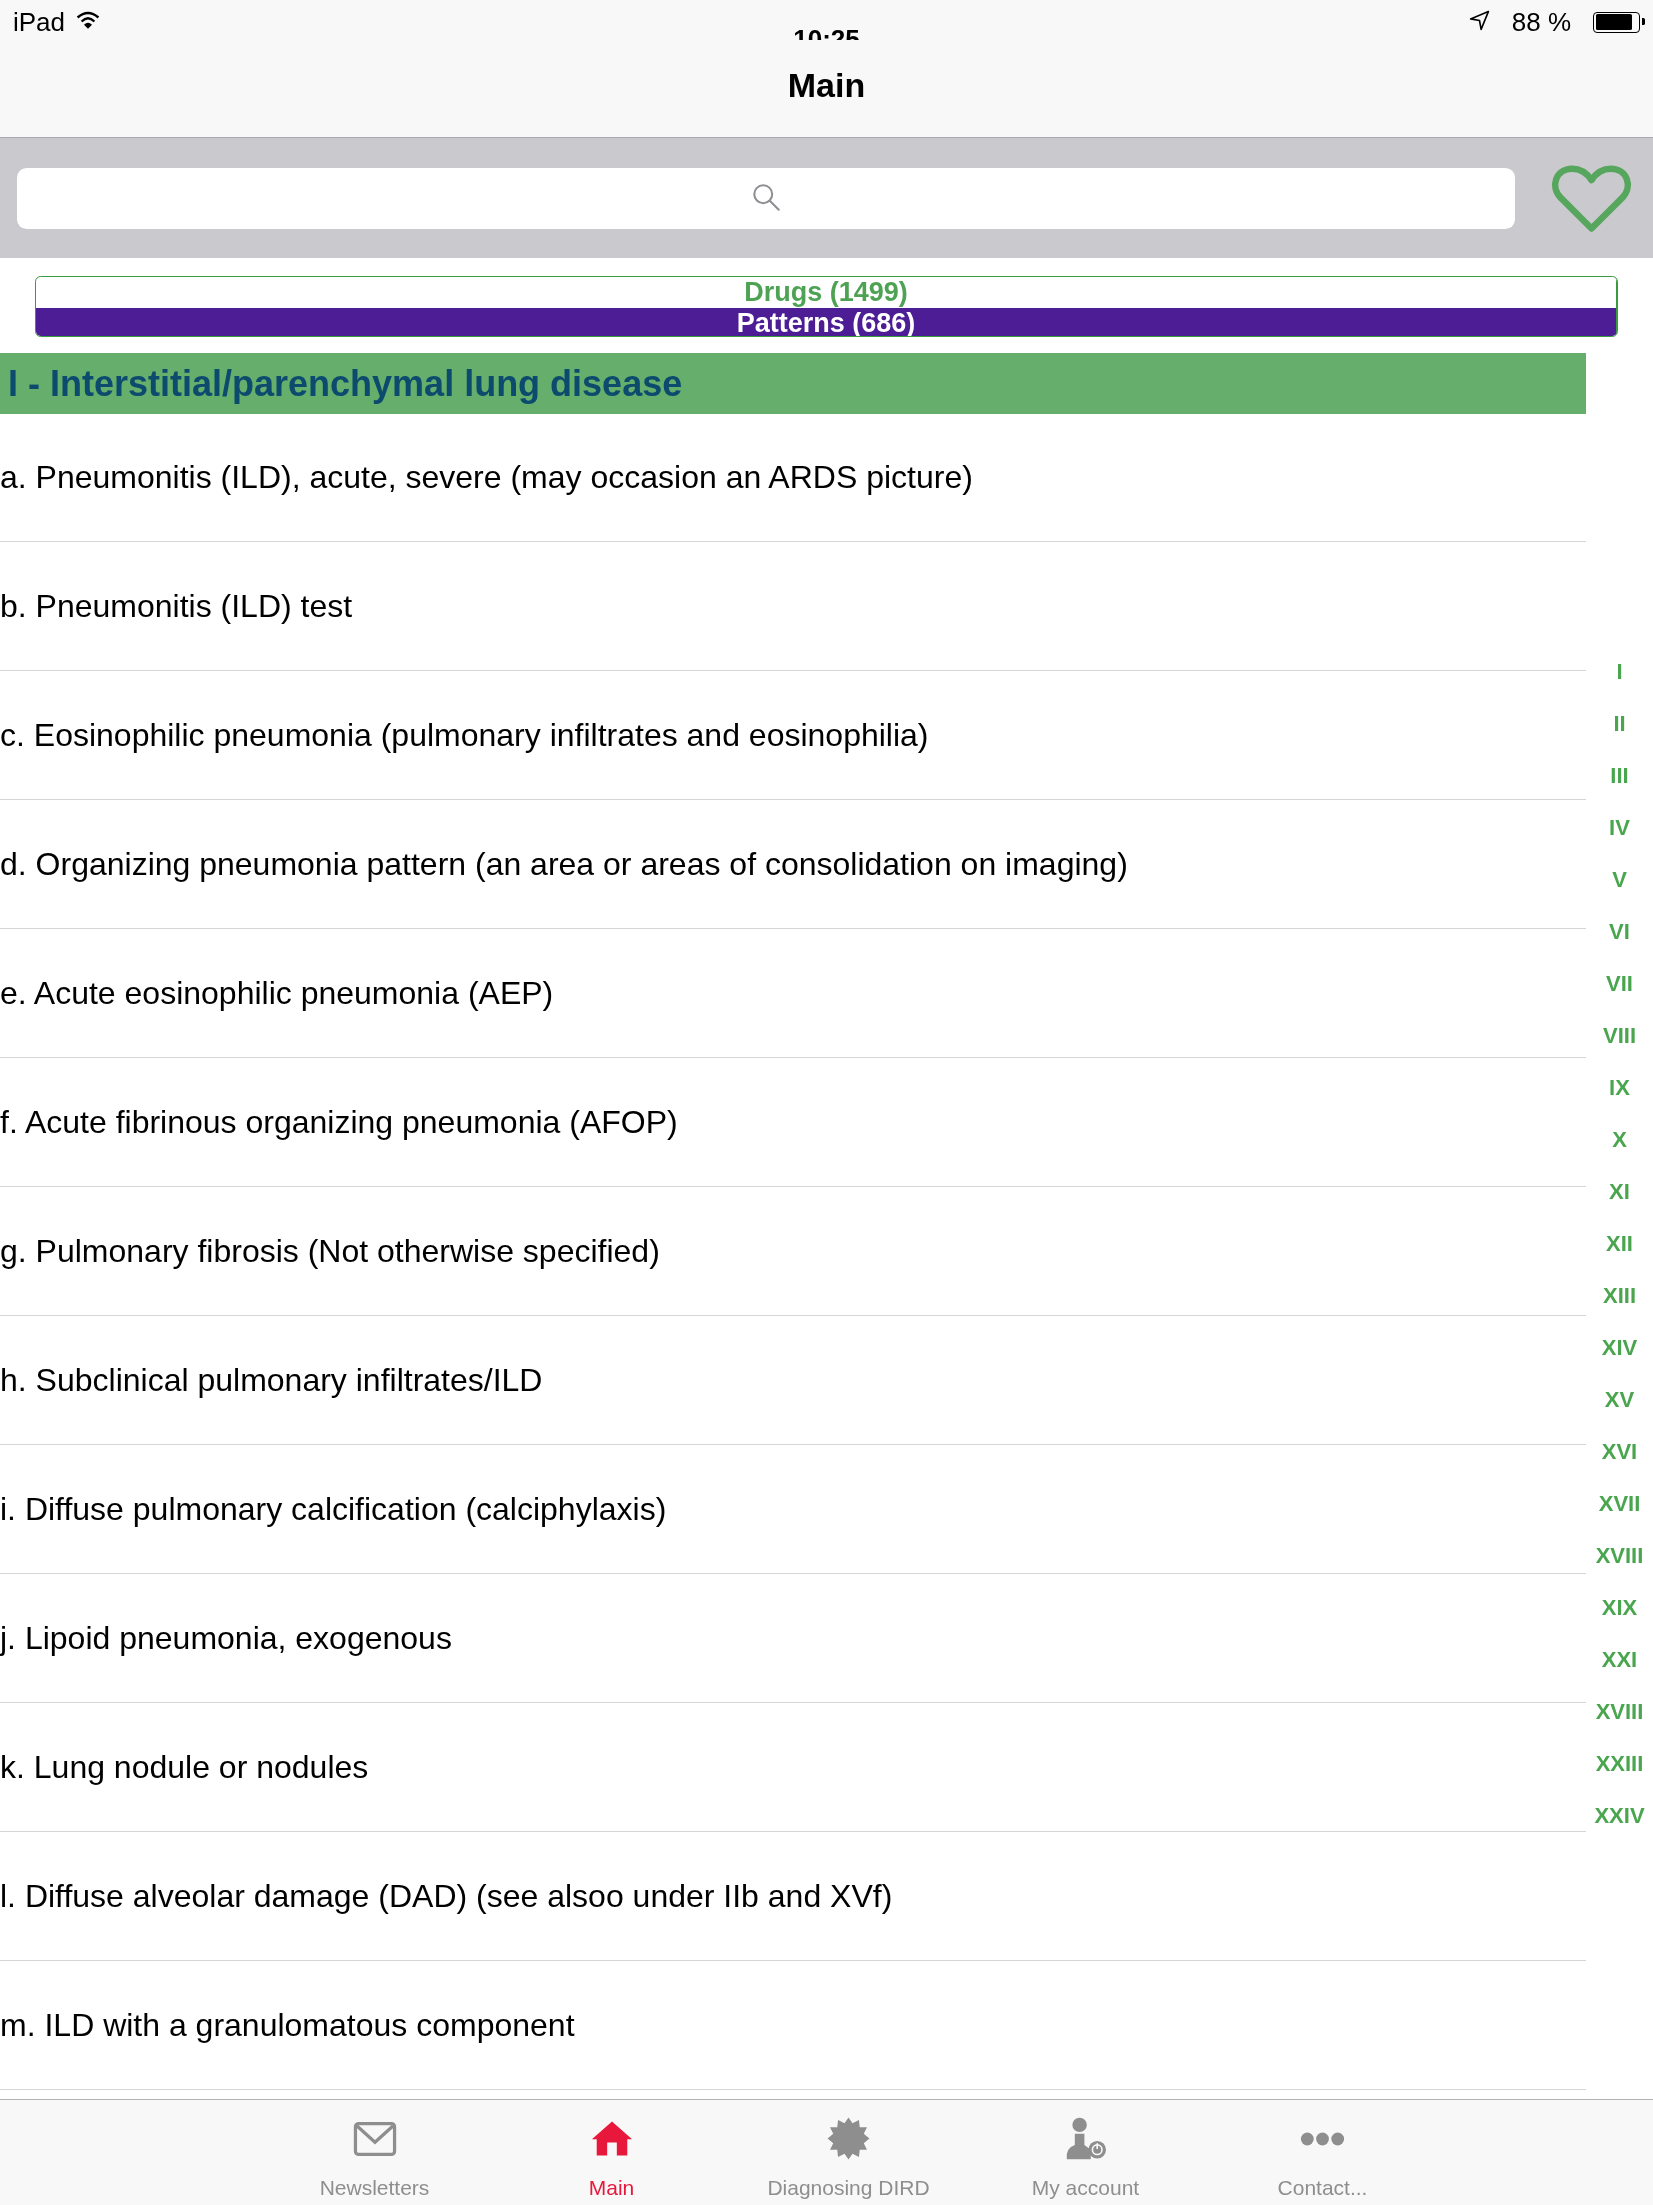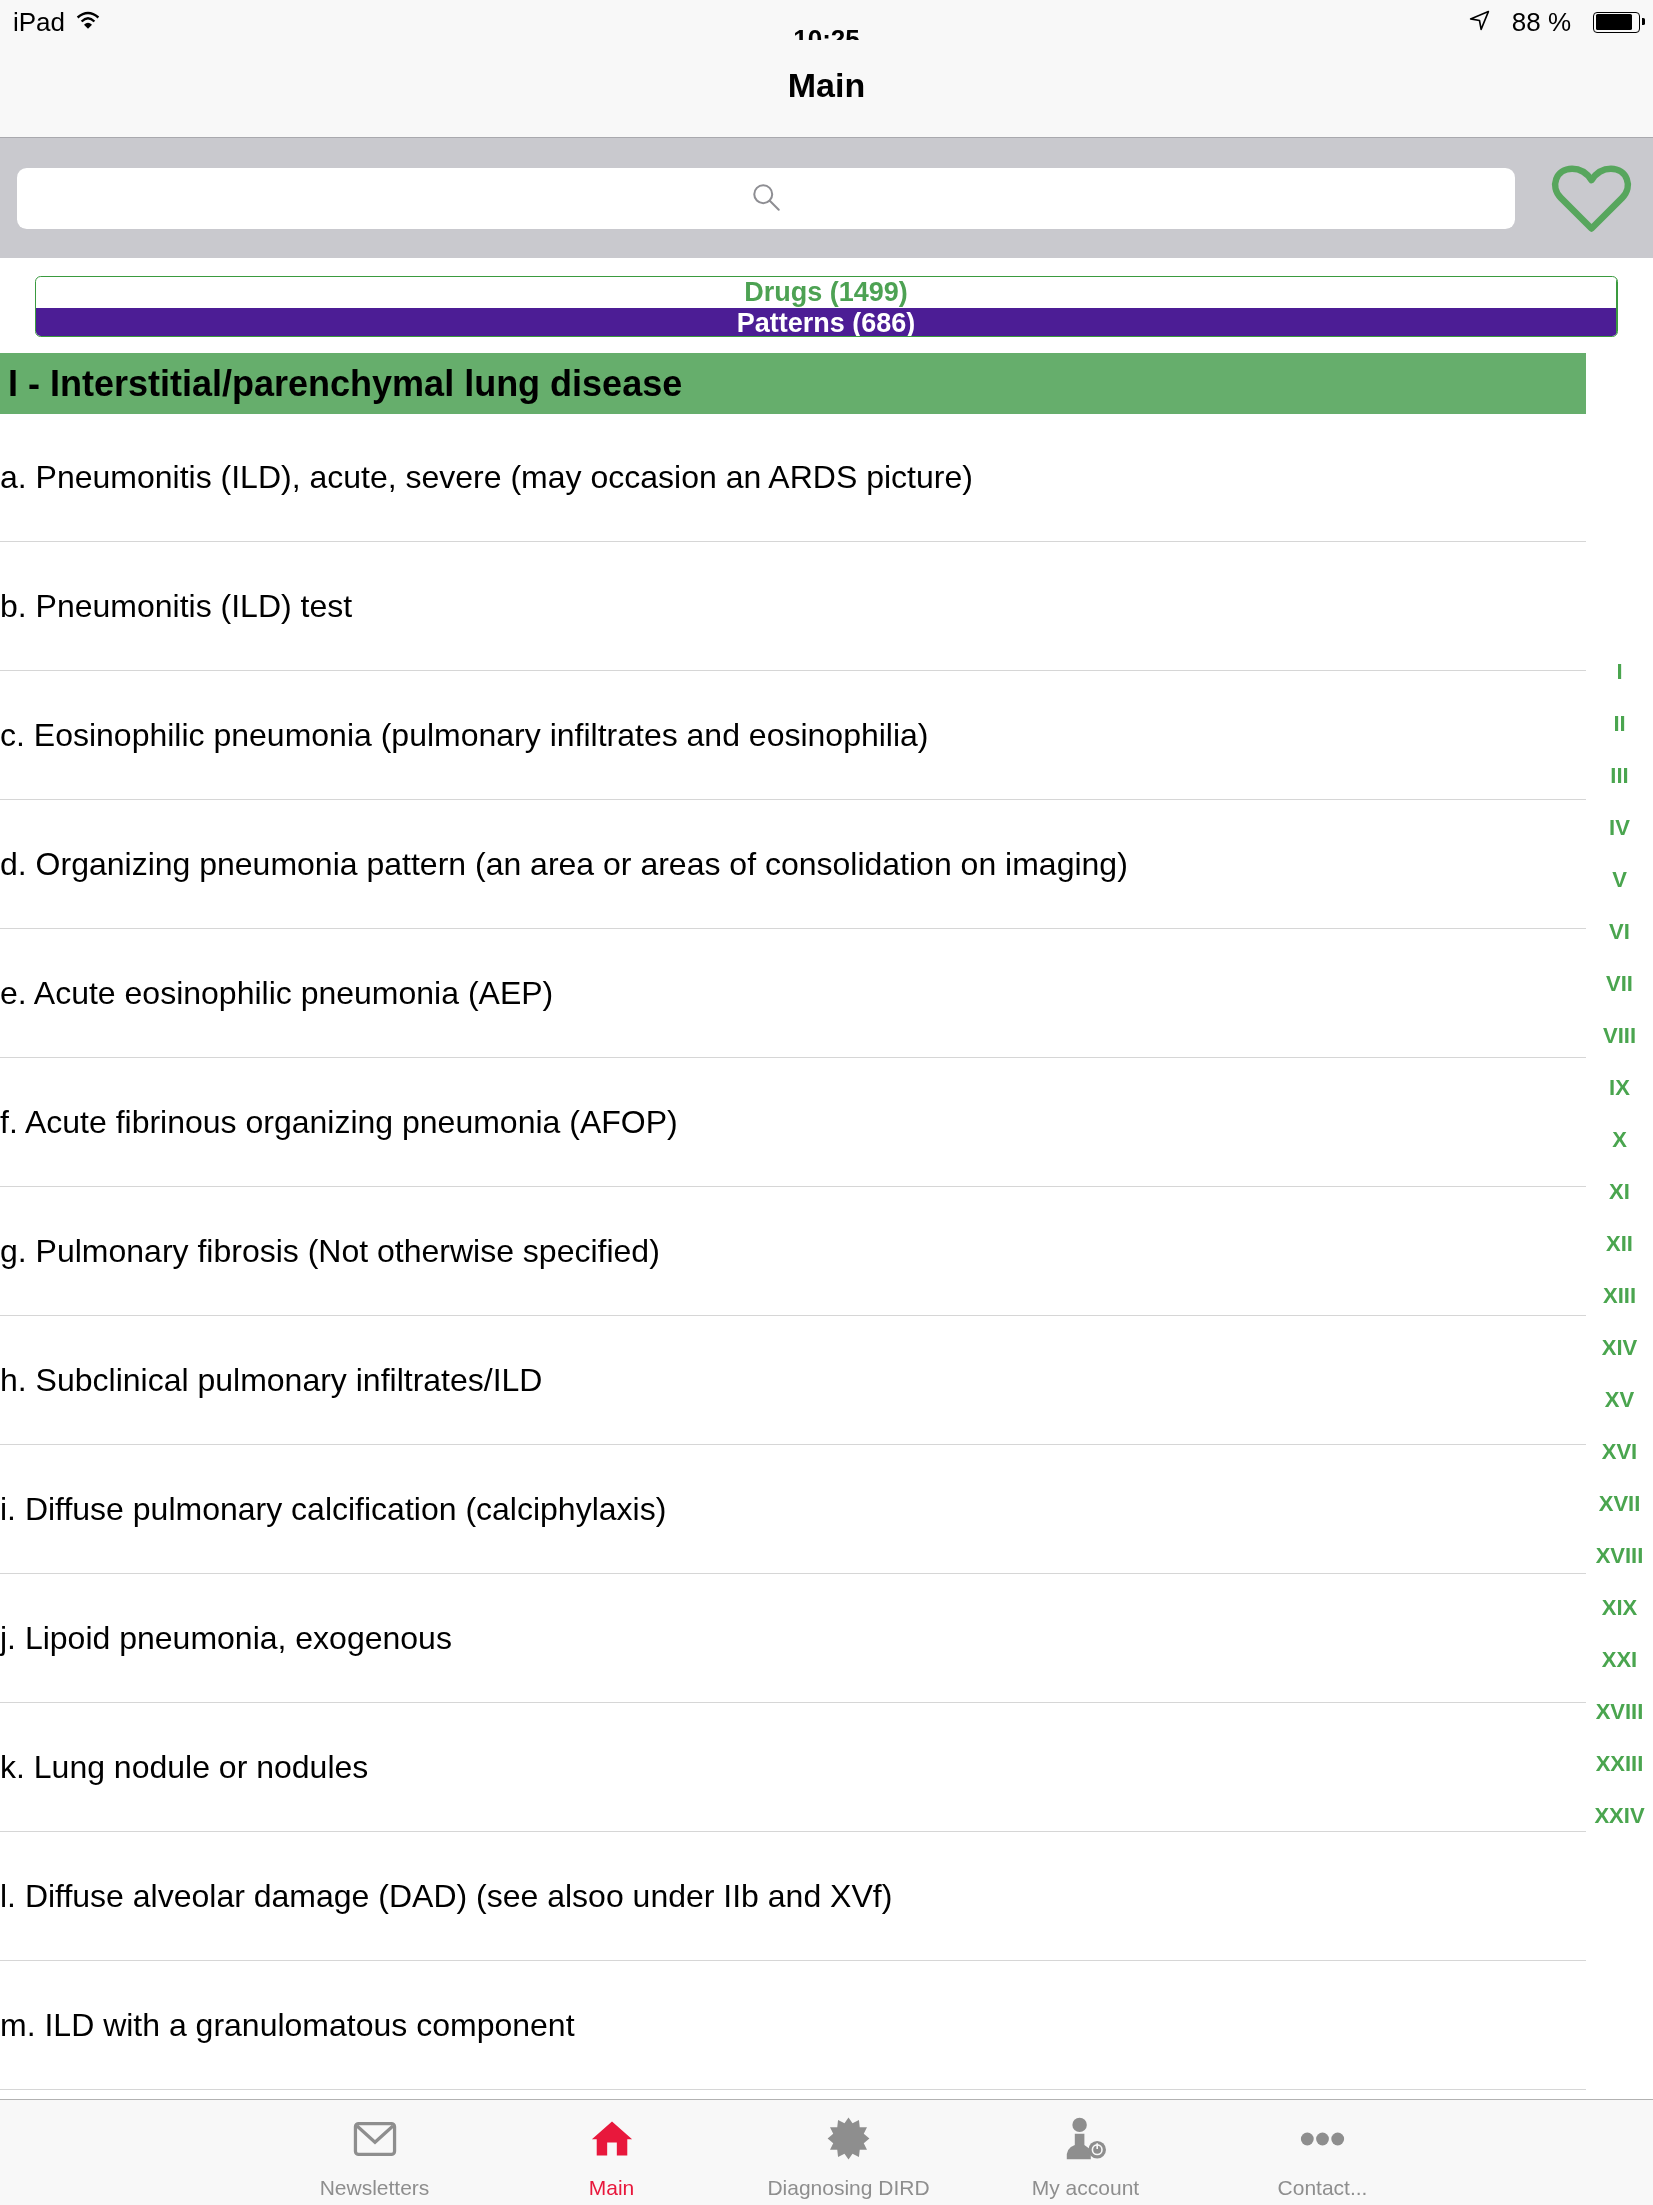--- a/index.html
+++ b/index.html
@@ -20,21 +20,21 @@
     .searcharea { position: absolute; left: 0; top: 138px; width: 1653px; height: 120px; background: #c9c9ce; }
     .searchfield { position: absolute; left: 17px; top: 30px; width: 1498px; height: 61px; background: #fff; border-radius: 9.7px; display: flex; align-items: center; justify-content: center; }
     .searchfield input { position: absolute; inset: 0; border: none; background: transparent; outline: none; font-size: 29px; padding: 0 57px; text-align: center; font-family: "Liberation Sans", sans-serif; }
     .heart { position: absolute; left: 1551px; top: 26px; width: 81px; height: 71px; }
 
     .segmented { position: absolute; left: 35px; top: 276px; width: 1583px; height: 61px; border: 1.6px solid #3a9a3f; border-radius: 5.7px; display: flex; overflow: hidden; background: #fff; flex-direction: column; }
     .seg { flex: 1; display: flex; align-items: center; justify-content: center; font-size: 27px; font-weight: bold; color: #4da253; border-right: 1.6px solid #3a9a3f; cursor: pointer; }
     .seg:last-child { border-right: none; text-align: right; }
     .seg.active { background: #4c1d95; color: #fff; text-align: center; }
 
-    .section-header { position: absolute; left: 0; top: 353px; width: 1586px; height: 61px; background: #66ae6c; color: #000000; font-size: 36px; font-weight: bold; padding-left: 8px; line-height: 61px; }
+    .section-header { position: absolute; left: 0; top: 353px; width: 1586px; height: 61px; background: #66ae6c; color: #0c4a6e; font-size: 36px; font-weight: bold; padding-left: 8px; line-height: 61px; }
 
     .list { position: absolute; left: 0; top: 413px; width: 1586px; }
     .row { height: 129px; border-bottom: 1.6px solid #d6d6d6; display: flex; align-items: center; font-size: 32px; cursor: pointer; }
 
     .index { position: absolute; left: 1586px; top: 646px; width: 67px; }
     .index .idx { height: 52px; line-height: 52px; text-align: center; color: #4aa54f; font-size: 22px; font-weight: bold; cursor: pointer; }
 
     .tabbar { position: absolute; left: 0; top: 2099px; width: 1653px; height: 107px; background: #f8f8f8; border-top: 1.6px solid #b2b2b2; display: flex; justify-content: center; padding-left: 44px; }
     .tab { width: 237px; display: flex; flex-direction: column; align-items: center; padding-top: 16px; color: #8e8e8e; font-size: 21px; cursor: pointer; }
     .tab .ticon { width: 48px; height: 45px; display: flex; align-items: center; justify-content: center; margin-bottom: 14.5px; }

